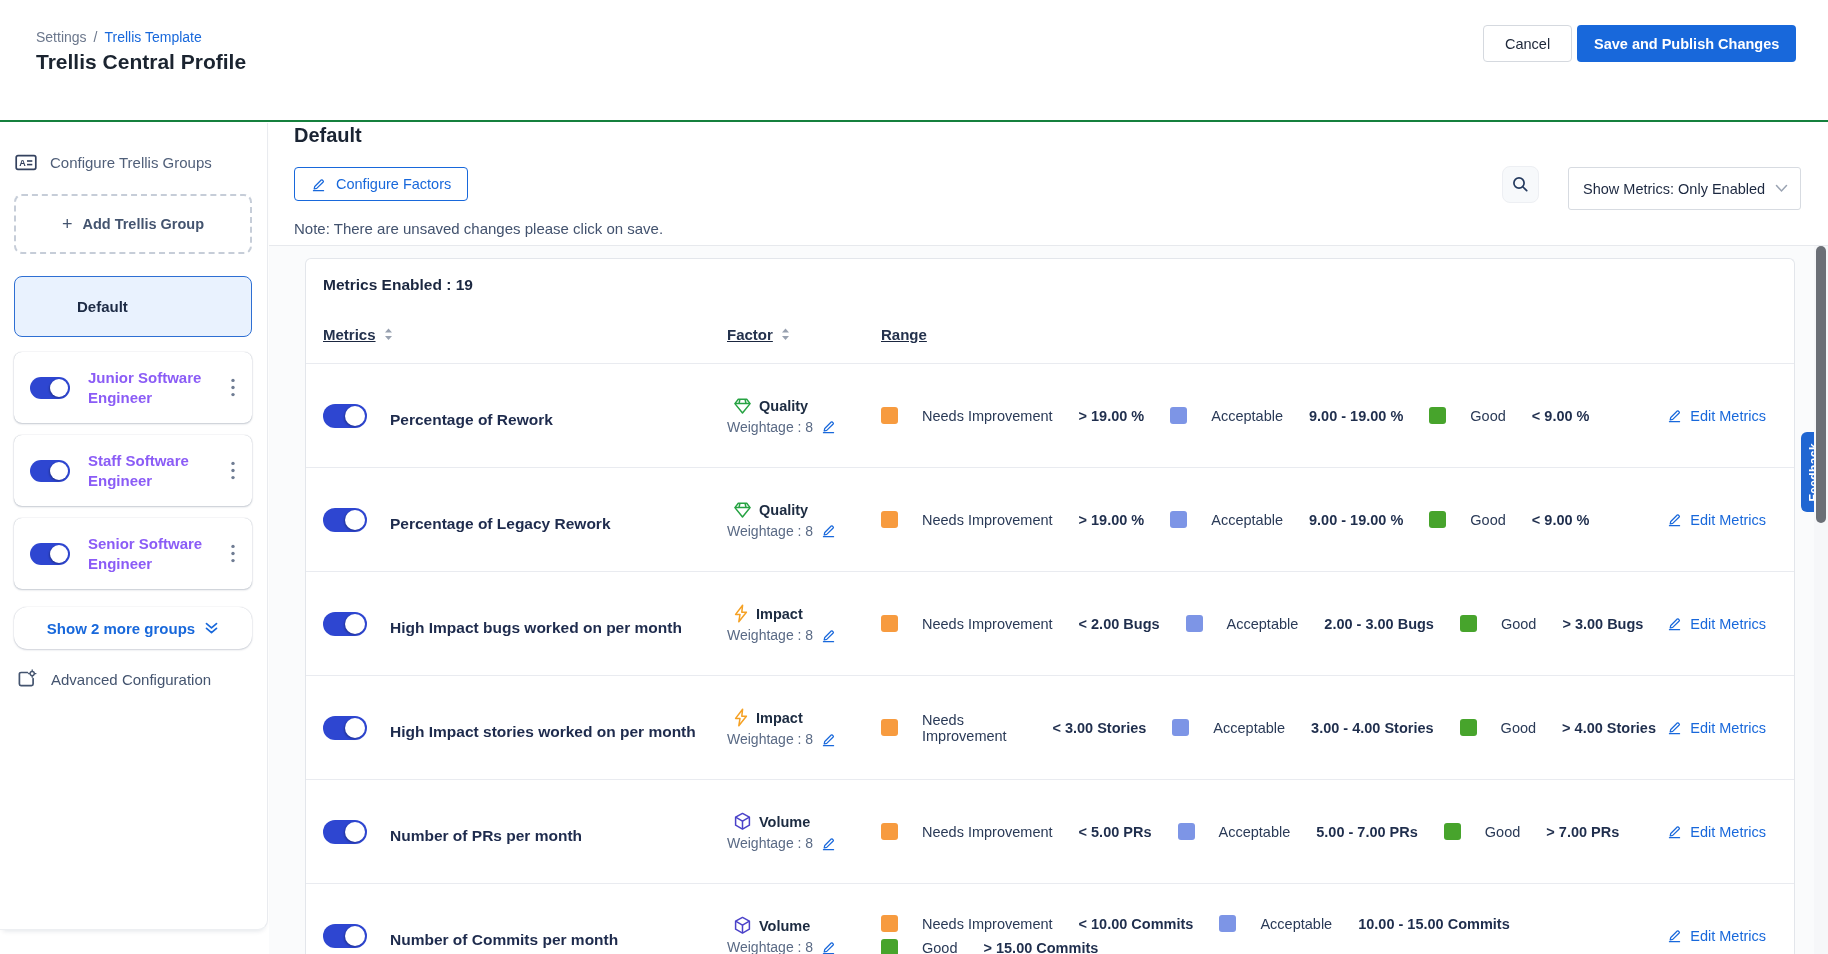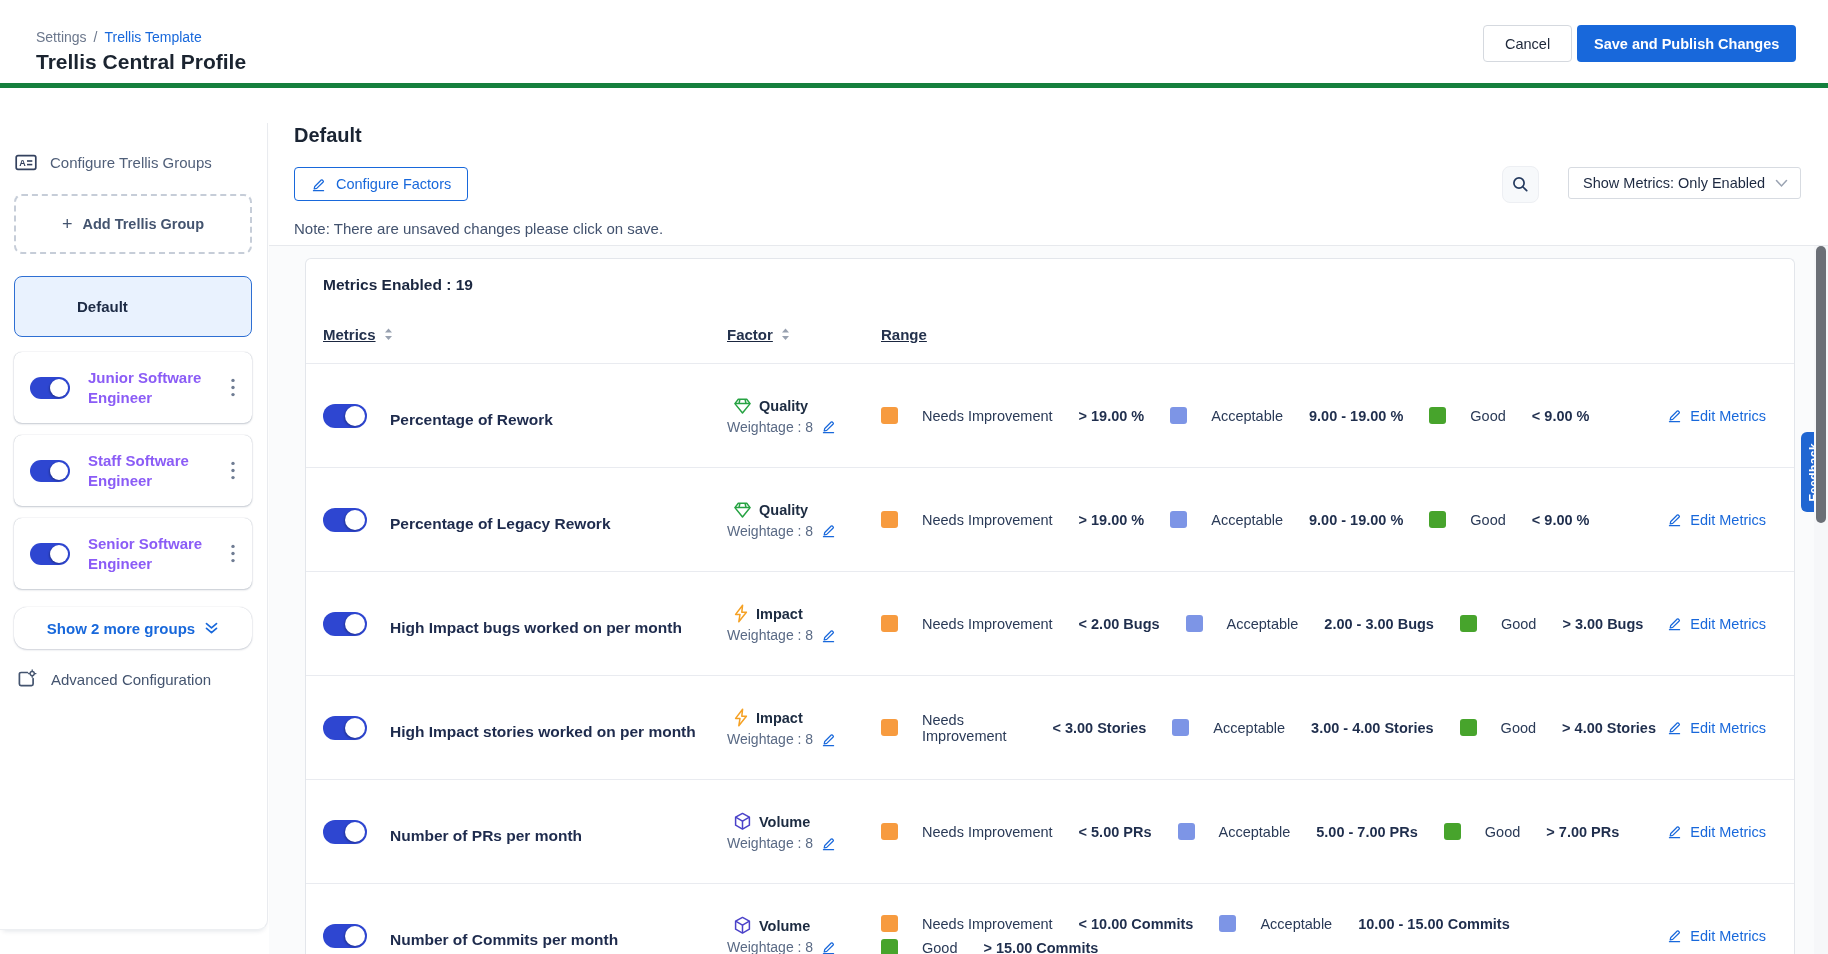--- a/index.html
+++ b/index.html
@@ -2,21 +2,21 @@
 <html><head>
 <meta charset="utf-8">
 <style>
   * { margin:0; padding:0; box-sizing:border-box; }
   html,body { background:#fff; }
   #app {
     position:relative; width:1828px; height:954px; overflow:hidden; background:#fff;
     font-family:"Liberation Sans","DejaVu Sans",sans-serif; color:#1b2740;
   }
   
-  .top-header { position:absolute; top:0; left:0; width:1828px; height:88px; background:#fff; border-bottom:5px solid #15803d; z-index:5; }
+  .top-header { position:absolute; top:0; left:0; width:1828px; height:122px; background:#fff; border-bottom:2px solid #15803d; z-index:5; }
   .breadcrumb { position:absolute; left:36px; top:29px; font-size:14px; color:#6b778c; display:flex; gap:7px; align-items:center; }
   .breadcrumb .bc-current { color:#1868db; cursor:pointer; }
   .page-title { position:absolute; left:36px; top:50px; font-size:21px; font-weight:700; color:#1b2430; }
   .btn-cancel { position:absolute; left:1483px; top:25px; height:37px; padding:0 21px; background:#fff; border:1px solid #d5d9df; border-radius:4px;
     font-size:14.5px; color:#202a3c; display:flex; align-items:center; cursor:pointer; font-family:inherit; }
   .btn-save { position:absolute; left:1577px; top:25px; height:37px; padding:0 17px; background:#1868db; border:none; border-radius:4px;
     font-size:14.5px; font-weight:600; color:#fff; display:flex; align-items:center; cursor:pointer; font-family:inherit; }
   
   .sidebar { position:absolute; left:0; top:123px; width:268px; height:807px; background:#fff;
     border-right:1px solid #e9ebef; border-bottom:1px solid #edeff2; border-bottom-right-radius:10px;
@@ -43,21 +43,21 @@
   .toggle .knob { position:absolute; top:2px; right:2px; width:20px; height:20px; border-radius:50%; background:#fff; box-shadow:-1px 1px 2px rgba(0,0,0,.28); }
   .toggle.sm { width:40px; height:22px; }
   .toggle.sm .knob { width:18px; height:18px; }
   
   .main-title { position:absolute; left:294px; top:124px; font-size:20px; font-weight:700; color:#1a2433; }
   .btn-config-factors { position:absolute; left:294px; top:167px; height:34px; padding:0 16px; background:#fff; border:1px solid #1868db; border-radius:4px;
     display:flex; align-items:center; gap:10px; color:#1868db; font-size:14.5px; font-weight:500; cursor:pointer; font-family:inherit; }
   .note-text { position:absolute; left:294px; top:220px; font-size:15px; color:#42526e; }
   .search-btn { position:absolute; left:1502px; top:166px; width:37px; height:37px; background:#f7f9fb; border:1px solid #edeff3; border-radius:8px;
     display:flex; align-items:center; justify-content:center; cursor:pointer; }
-  .dropdown { position:absolute; left:1568px; top:167px; width:233px; height:32px; background:#fff; border:1px solid #d7dbe1; border-radius:3px;
+  .dropdown { position:absolute; left:1568px; top:167px; width:233px; height:43px; background:#fff; border:1px solid #d7dbe1; border-radius:3px;
     display:flex; align-items:center; padding:0 12px 0 14px; font-size:14.5px; color:#1c2840; cursor:pointer; }
   .dropdown .chev { margin-left:auto; }
   .content-divider { position:absolute; left:269px; top:245px; width:1559px; height:1px; background:#e7e9ed; }
   .content-bg { position:absolute; left:269px; top:246px; width:1559px; height:708px; background:#fafbfc; }
   
   .table-card { position:absolute; left:305px; top:258px; width:1490px; height:700px; background:#fff;
     border:1px solid #e3e6eb; border-bottom:none; border-radius:6px 6px 0 0; overflow:hidden; }
   .metrics-enabled { position:absolute; left:17px; top:17px; font-size:15.5px; font-weight:700; color:#1b2740; }
   .thead { position:absolute; left:0; top:52px; width:100%; height:46px; display:grid; grid-template-columns:404px 154px 775px 1fr; padding-left:17px; align-items:center;text-decoration:underline; }
   .th { display:flex; align-items:center; gap:8px; font-size:15px; font-weight:700; color:#24324d; }

